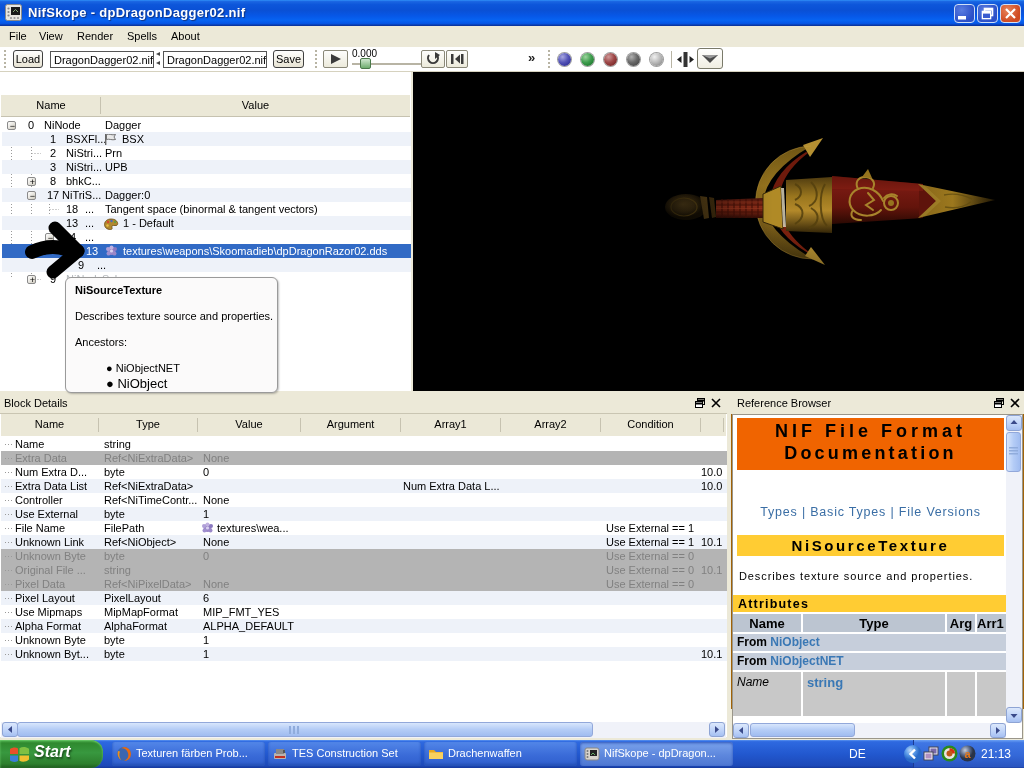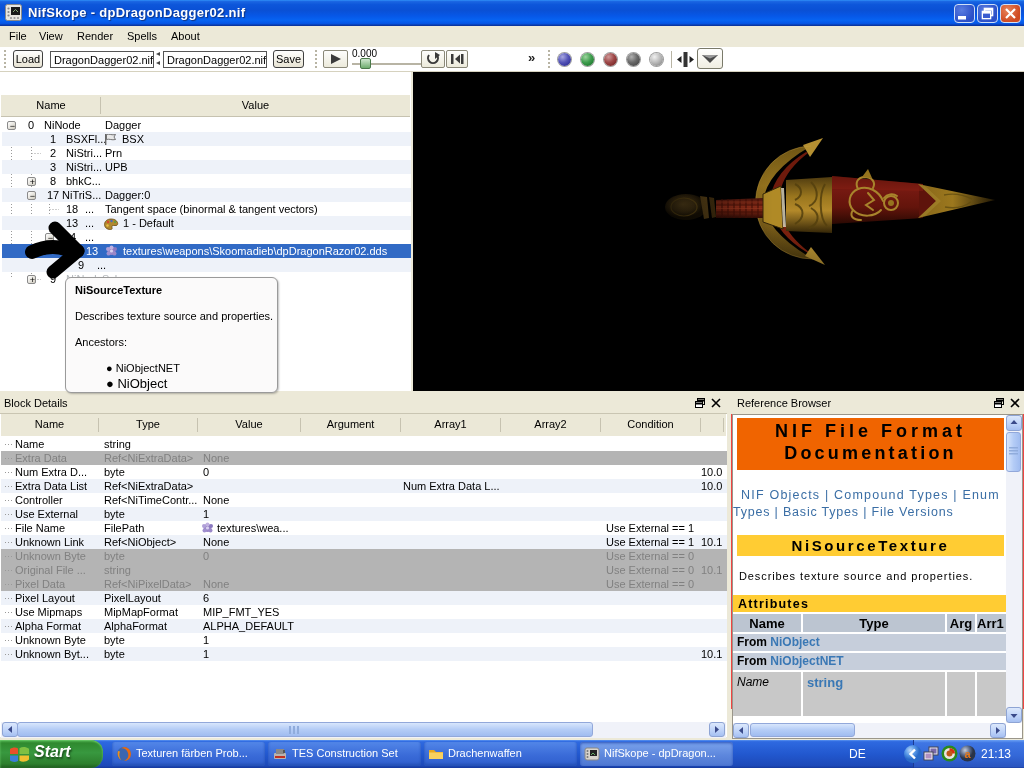--- a/index.html
+++ b/index.html
@@ -46,21 +46,21 @@
 
 #bd-panel { left:0; top:391px; width:727px; height:349px; background:#fff; border-bottom:3px solid #ece9d8; }
 #bd-header { left:1px; top:23px; width:725px; height:22px; background:#ebe8d7; }
 .bdhc { position:absolute; top:4px; text-align:center; border-right:1px solid #c6c2b0; height:14px; }
 .brow { position:absolute; left:1px; width:726px; height:14px; }
 .brow::before { content:""; position:absolute; left:4px; top:7px; width:8px; height:1px; background-image:repeating-linear-gradient(90deg,#9a9a9a 0 1px,transparent 1px 3px); }
 .gray { background:#b4b4b4; color:#818181; }
 .bt { position:absolute; top:1px; white-space:pre; }
 
 
-#rb-panel { left:731px; top:391px; width:293px; height:318px; background:#ef4444; }
+#rb-panel { left:731px; top:391px; width:293px; height:318px; background:#a16207; }
 #rb-content { position:absolute; left:2px; top:23px; width:274px; height:310px; background:#fff; border:1px solid #808080; overflow:hidden; }
 
 
 #taskbar { left:0; top:740px; width:1024px; height:28px;
   background:linear-gradient(180deg,#5a93f0 0%,#2e69e0 6%,#2258cf 50%,#1d49b8 92%,#15389c 100%); }
 .taskbtn { position:absolute; top:2px; width:153px; height:24px; border-radius:3px;
   background:linear-gradient(180deg,#5286e8 0%,#3a6bd8 55%,#2f5ecd 100%); box-shadow:inset 0 -2px 3px #2450b4; color:#fff; }
 .taskbtn .lbl { position:absolute; left:24px; top:5px; font-size:11px; white-space:nowrap; overflow:hidden; }
 
 .scrollbar { background:#f0f2f9; }
@@ -547,22 +547,21 @@
         <rect x="1.5" y="5.5" width="7" height="2" fill="#000"></rect>
       </svg>
     <svg style="position:absolute;left:278px;top:6px" width="12" height="12" viewBox="0 0 12 12">
         <path d="M2,2 L10,10 M10,2 L2,10" stroke="#000" stroke-width="1.6"></path>
       </svg>
   </div>
   <div id="rb-content" class="abs" style="left:1px;top:23px;width:291px;height:325px;background:#fff;border:1px solid #9a968a">
     <div class="abs" style="left:4px;top:3px;width:267px;height:52px;background:#f06400"></div>
     <div class="abs" style="left:4px;top:6px;width:267px;text-align:center;font-size:18px;font-weight:bold;color:#000;letter-spacing:4px">NIF File Format</div>
     <div class="abs" style="left:4px;top:28px;width:267px;text-align:center;font-size:18px;font-weight:bold;color:#000;letter-spacing:3.2px">Documentation</div>
-    <div class="abs" style="left:0;top:73px;width:275px;text-align:center;font-size:12.5px;color:#3a6ea5;letter-spacing:1.2px">NIF Objects | Compound Types | Enum</div>
-    <div class="abs" style="left:0;top:90px;width:275px;text-align:left;font-size:12.5px;color:#3a6ea5;letter-spacing:0.8px">Types | Basic Types | File Versions</div>
+    <div class="abs" style="left:0;top:90px;width:275px;text-align:center;font-size:12.5px;color:#3a6ea5;letter-spacing:0.8px">Types | Basic Types | File Versions</div>
     <div class="abs" style="left:4px;top:120px;width:267px;height:21px;background:#fc3"></div>
     <div class="abs" style="left:4px;top:122px;width:267px;text-align:center;font-size:15px;font-weight:bold;color:#000;letter-spacing:2.6px">NiSourceTexture</div>
     <div class="abs" style="left:6px;top:155px;font-size:11px;color:#000;letter-spacing:0.9px">Describes texture source and properties.</div>
     <div class="abs" style="left:0;top:180px;width:273px;height:17px;background:#fc3"></div>
     <div class="abs" style="left:5px;top:182px;font-size:12.5px;font-weight:bold;color:#000;letter-spacing:1.2px">Attributes</div>
     <div class="abs" style="left:0;top:199px;width:68px;height:18px;background:#bcc5d1;text-align:center;font-weight:bold;font-size:13px;padding-top:2px">Name</div>
     <div class="abs" style="left:70px;top:199px;width:142px;height:18px;background:#bcc5d1;text-align:center;font-weight:bold;font-size:13px;padding-top:2px">Type</div>
     <div class="abs" style="left:214px;top:199px;width:28px;height:18px;background:#bcc5d1;text-align:center;font-weight:bold;font-size:13px;padding-top:2px">Arg</div>
     <div class="abs" style="left:244px;top:199px;width:29px;height:18px;background:#bcc5d1;font-weight:bold;font-size:13px;padding-top:2px">Arr1</div>
     <div class="abs" style="left:0;top:219px;width:273px;height:17px;background:#c6cedb;font-size:12px;padding:1px 0 0 4px"><b>From </b><span style="color:#3a78b5;font-weight:bold">NiObject</span></div>

